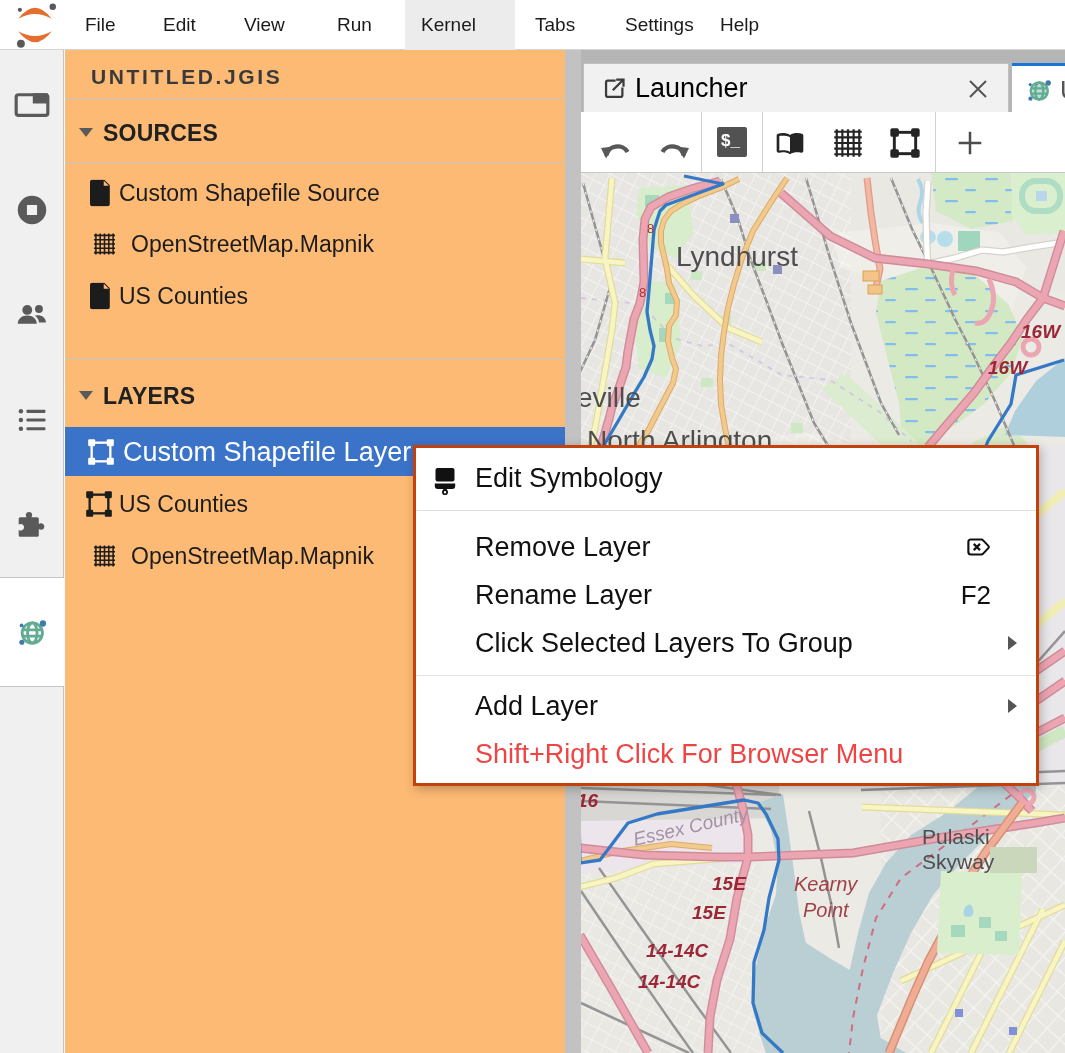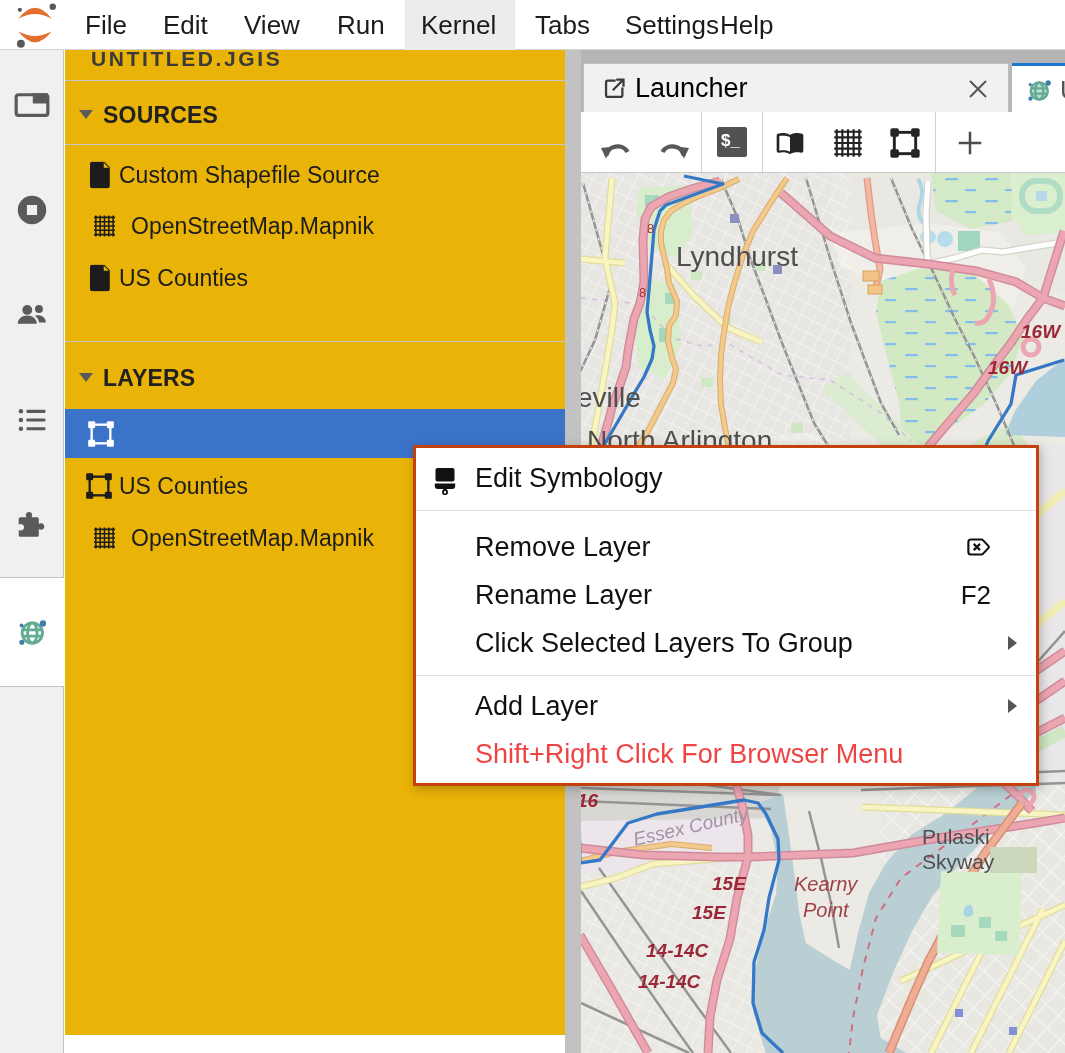--- a/index.html
+++ b/index.html
@@ -1,28 +1,28 @@
 <!DOCTYPE html>
 <html><head><meta charset="utf-8">
 <style>
 *{margin:0;padding:0;box-sizing:border-box;}
 html,body{width:1065px;height:1053px;overflow:hidden;background:#fff;
  font-family:"Liberation Sans",sans-serif;}
 .abs{position:absolute;}
 
 #menubar{position:absolute;left:0;top:0;width:1065px;height:50px;background:#fff;border-bottom:1px solid #d4d4d4;z-index:5;}
-.mi{position:absolute;top:0;height:50px;line-height:50px;font-size:26px;color:#1b1b1b;}
+.mi{position:absolute;top:0;height:50px;line-height:50px;font-size:19px;color:#1b1b1b;}
 #kernelbg{position:absolute;left:405px;top:0;width:110px;height:50px;background:#ececec;}
 
 #sidebar{position:absolute;left:0;top:50px;width:65px;height:1003px;background:#fff;z-index:4;}
 #sbtop{position:absolute;left:0;top:0;width:64px;height:528px;background:#f0f0f0;border-right:1px solid #c4c4c4;border-bottom:1px solid #c4c4c4;}
 #sbbot{position:absolute;left:0;top:636px;width:64px;height:367px;background:#f0f0f0;border-right:1px solid #c4c4c4;border-top:1px solid #c4c4c4;}
 .sbicon{position:absolute;left:13px;}
 
-#panel{position:absolute;left:65px;top:32px;width:500px;height:1003px;background:#eab308;z-index:3;}
+#panel{position:absolute;left:65px;top:50px;width:500px;height:1003px;background:#fdba74;z-index:3;}
 #ptitle{position:absolute;left:26px;top:15px;font-size:21px;font-weight:bold;letter-spacing:2.6px;color:#3a3a3a;}
 .pborder{position:absolute;left:0;width:500px;border-top:1px solid #c6c6c6;}
 .phead{position:absolute;left:38px;font-size:23px;font-weight:bold;color:#212121;letter-spacing:0.2px;}
 .caret{position:absolute;left:14px;width:0;height:0;border-left:7px solid transparent;border-right:7px solid transparent;border-top:9px solid #5a5a5a;}
 .pitem{position:absolute;left:0;width:500px;height:50px;font-size:23px;color:#1c1c1c;}
 .pitem span{position:absolute;top:50%;transform:translateY(-50%);white-space:nowrap;}
 .pitem svg{position:absolute;top:50%;transform:translateY(-50%);}
 #selrow{position:absolute;left:0;top:377px;width:500px;height:49px;background:#3b73c9;color:#fff;font-size:27px;}
 
 #gap{position:absolute;left:565px;top:50px;width:16px;height:1003px;background:#c2c2c2;z-index:2;}
@@ -141,20 +141,21 @@
         <g fill="none" stroke="#fff" stroke-width="2">
           <rect x="4" y="4" width="16" height="16"></rect>
         </g>
         <g fill="#fff">
           <rect x="1" y="1" width="6" height="6" rx="1"></rect>
           <rect x="17" y="1" width="6" height="6" rx="1"></rect>
           <rect x="1" y="17" width="6" height="6" rx="1"></rect>
           <rect x="17" y="17" width="6" height="6" rx="1"></rect>
         </g>
       </svg>
+      <span style="position:absolute;left:58px;top:50%;transform:translateY(-50%);white-space:nowrap;">Custom Shapefile Layer</span>
     </div>
  <div class="pitem" style="top:429px">
       <svg style="left:20px" width="28" height="28" viewBox="0 0 24 24">
         <g fill="none" stroke="#1c1c1c" stroke-width="2">
           <rect x="4" y="4" width="16" height="16"></rect>
         </g>
         <g fill="#1c1c1c">
           <rect x="1" y="1" width="6" height="6" rx="1"></rect>
           <rect x="17" y="1" width="6" height="6" rx="1"></rect>
           <rect x="1" y="17" width="6" height="6" rx="1"></rect>

